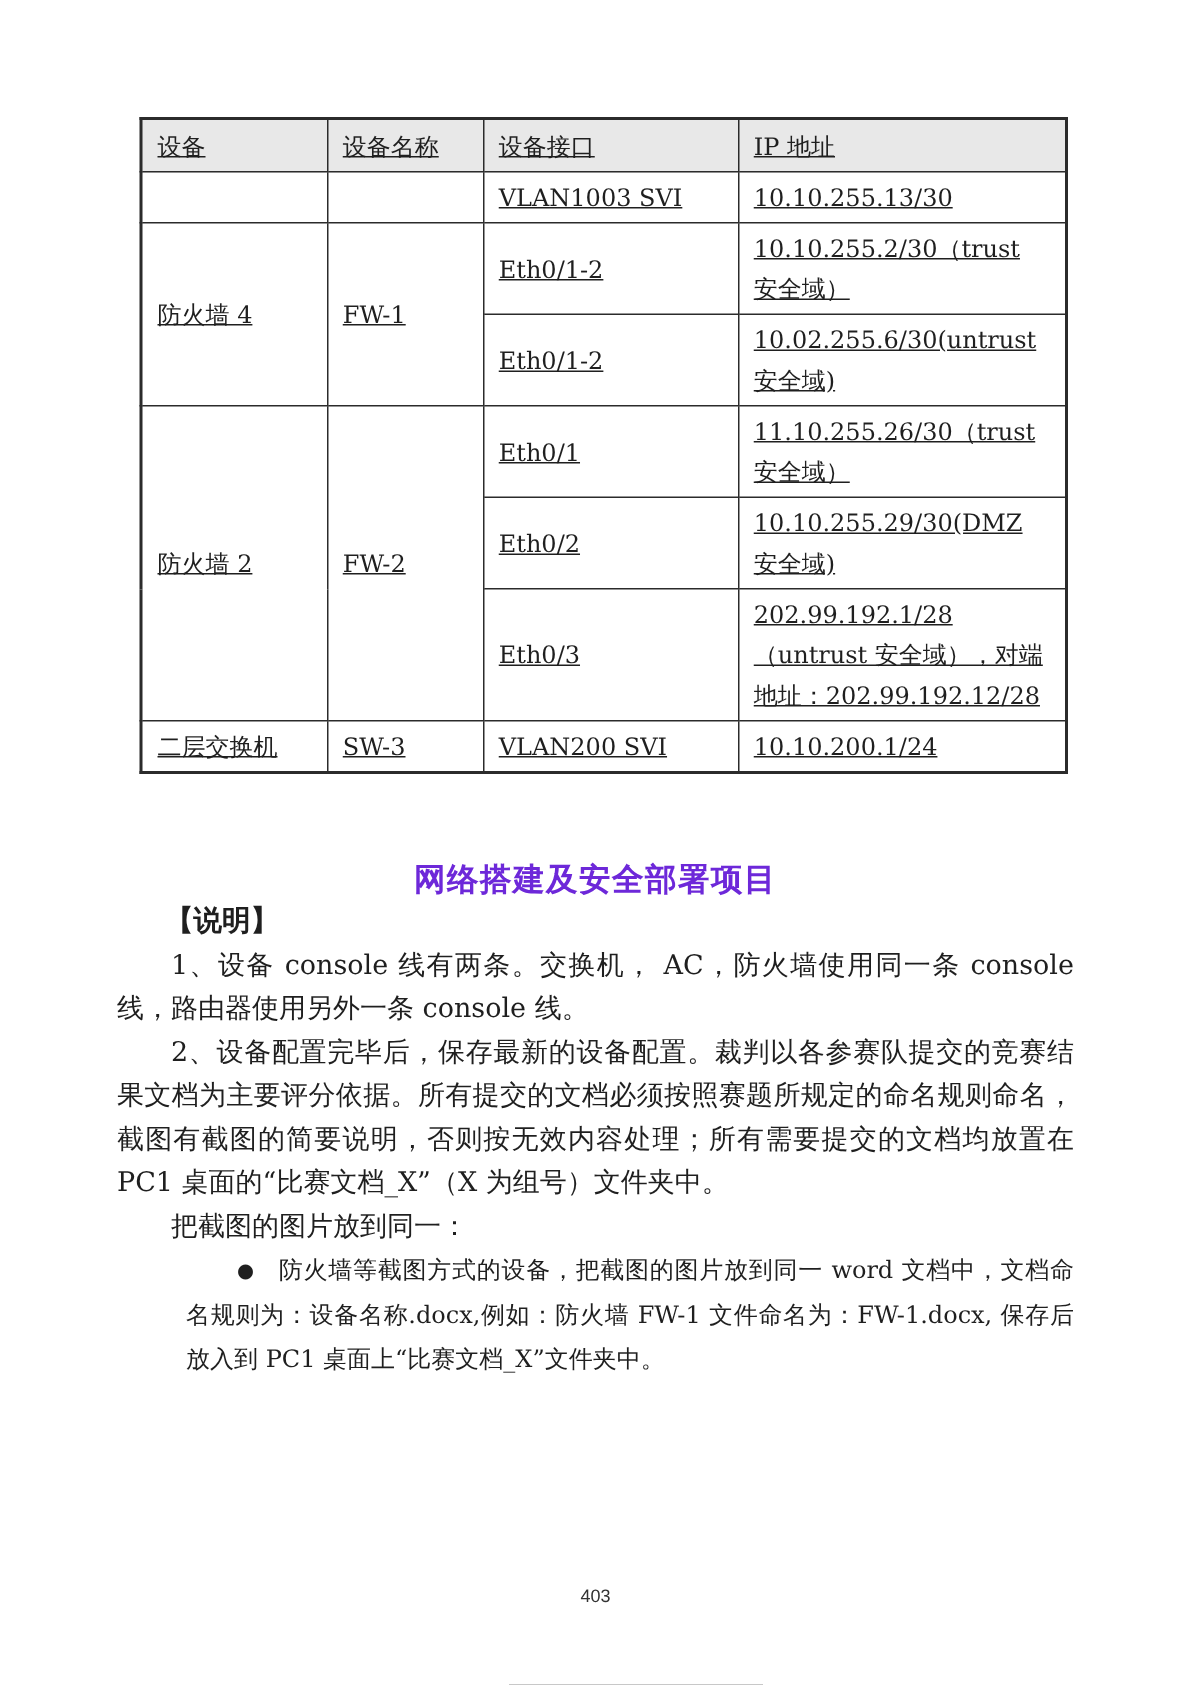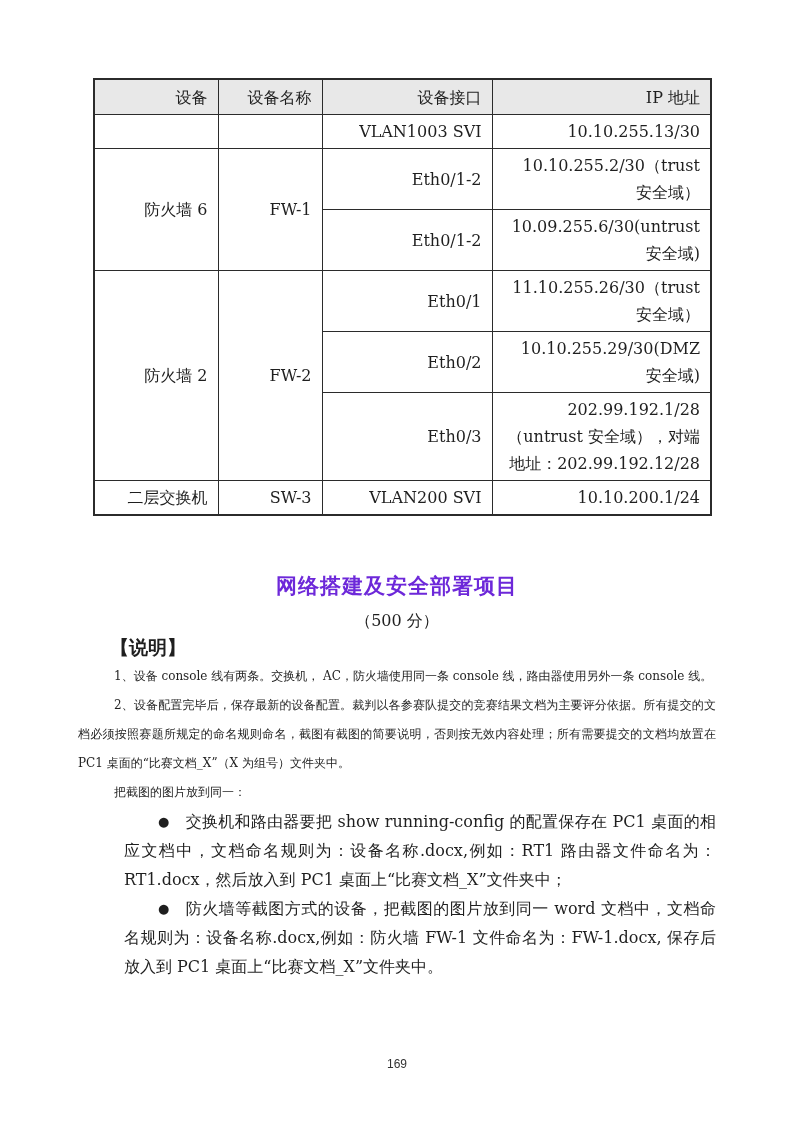--- a/index.html
+++ b/index.html
@@ -13,45 +13,46 @@
 
   
   table.device-table {
     border-collapse:collapse; table-layout:fixed;
     margin-left:15px; width:617px;
     font-size:16px;
   }
   .device-table td, .device-table th {
     border:1px solid #2b2b2b;
     padding:3px 10px;
-    text-align:right; vertical-align:middle;
+    text-align:left; vertical-align:middle;
     font-weight:normal;
     line-height:27px;
     word-break:break-word;
+    text-decoration:underline;
   }
   .device-table { border:2px solid #2b2b2b; }
   .device-table th { background:#e8e8e8; height:28px; }
   .col-device  { width:124px; }
   .col-name    { width:104px; }
   .col-iface   { width:170px; }
   .col-ip      { width:219px; }
   .h-sm  { height:22px;margin-left:32px; }
   .h-md  { height:48px; }
   .h-lg  { height:74px; }
   .justify { text-align:justify; }
 
   
   .doc-title {
     margin:56px 0 0 0; text-align:center;
     font-family:"DejaVu Sans","Liberation Sans",sans-serif;
     font-weight:bold; font-size:21px; letter-spacing:1px; color:#6d28d9;
   }
   .doc-subtitle { margin-top:9px; text-align:center; font-size:16px; line-height:24px; }
   .section-label { font-weight:bold; font-size:19px; text-indent:32px; line-height:29px; }
-  .para { font-size:12px; line-height:29px; text-align:justify; text-indent:36px; margin:0; }
+  .para { font-size:18px; line-height:29px; text-align:justify; text-indent:36px; margin:0; }
   .bullet-para {
     font-size:16px; line-height:29px; text-align:justify;
     margin:0 0 0 46px; text-indent:34px;
   }
   .bullet-para .marker { font-size:13px; margin-right:16px; vertical-align:1px; }
 
   .page-number {
     position:absolute; bottom:52px; left:0; width:100%;
     text-align:center; font-family:"Liberation Sans","DejaVu Sans",sans-serif;
     font-size:12px; color:#333;
@@ -77,28 +78,28 @@
         <th>设备接口</th>
         <th>IP 地址</th>
       </tr>
       <tr>
         <td class="h-sm"></td>
         <td></td>
         <td>VLAN1003 SVI</td>
         <td>10.10.255.13/30</td>
       </tr>
       <tr>
-        <td rowspan="2">防火墙 6</td>
+        <td rowspan="2">防火墙 4</td>
         <td rowspan="2">FW-1</td>
         <td class="h-md">Eth0/1-2</td>
         <td>10.10.255.2/30（trust 安全域）</td>
       </tr>
       <tr>
         <td class="h-md">Eth0/1-2</td>
-        <td>10.09.255.6/30(untrust 安全域)</td>
+        <td>10.02.255.6/30(untrust 安全域)</td>
       </tr>
       <tr>
         <td rowspan="3">防火墙 2</td>
         <td rowspan="3">FW-2</td>
         <td class="h-md">Eth0/1</td>
         <td>11.10.255.26/30（trust 安全域）</td>
       </tr>
       <tr>
         <td class="h-sm">Eth0/2</td>
         <td>10.10.255.29/30(DMZ 安全域)</td>
@@ -110,26 +111,24 @@
       <tr>
         <td class="h-sm">二层交换机</td>
         <td>SW-3</td>
         <td>VLAN200 SVI</td>
         <td>10.10.200.1/24</td>
       </tr>
     </tbody>
       </table>
 
     <h1 class="doc-title">网络搭建及安全部署项目</h1>
-    <div class="doc-subtitle">（500 分）</div>
     <div class="section-label">【说明】</div>
 
     <p class="para">1、设备 console 线有两条。交换机， AC，防火墙使用同一条 console 线，路由器使用另外一条 console 线。</p>
     <p class="para">2、设备配置完毕后，保存最新的设备配置。裁判以各参赛队提交的竞赛结果文档为主要评分依据。所有提交的文档必须按照赛题所规定的命名规则命名，截图有截图的简要说明，否则按无效内容处理；所有需要提交的文档均放置在 PC1 桌面的“比赛文档_X”（X 为组号）文件夹中。</p>
     <p class="para">把截图的图片放到同一：</p>
 
-    <p class="bullet-para"><span class="marker">●</span><span>交换机和路由器要把 show running-config 的配置保存在 PC1 桌面的相应文档中，文档命名规则为：设备名称.docx,例如：RT1 路由器文件命名为：RT1.docx，然后放入到 PC1 桌面上“比赛文档_X”文件夹中；</span></p>
     <p class="bullet-para"><span class="marker">●</span><span>防火墙等截图方式的设备，把截图的图片放到同一 word 文档中，文档命名规则为：设备名称.docx,例如：防火墙 FW-1 文件命名为：FW-1.docx, 保存后放入到 PC1 桌面上“比赛文档_X”文件夹中。</span></p>
 
   </div>
 
-  <div class="page-number">169</div>
+  <div class="page-number">403</div>
 </div>
 
 </body></html>

